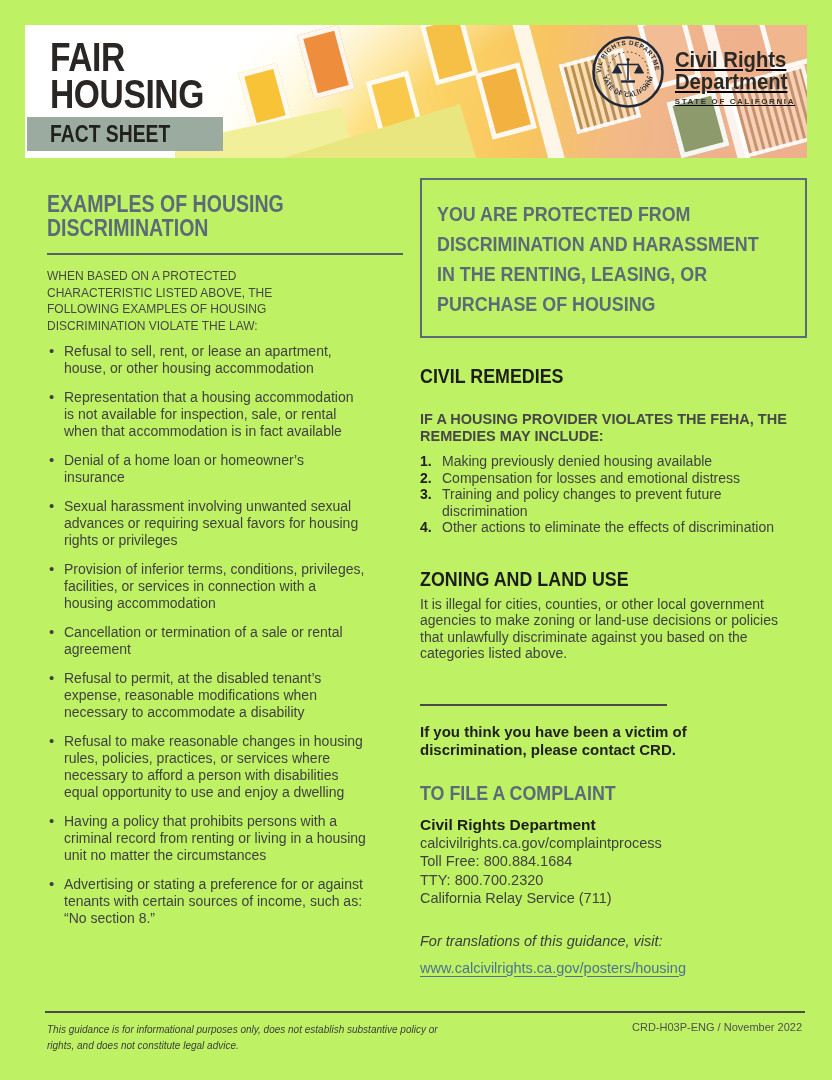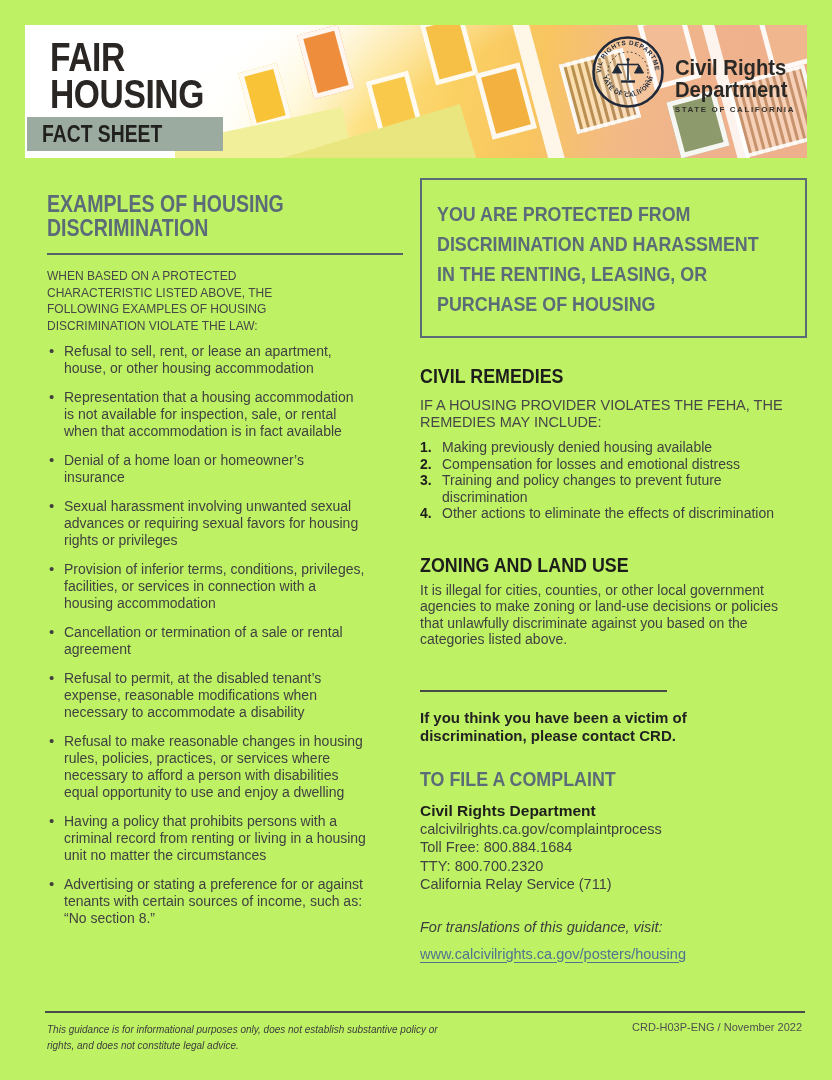--- a/index.html
+++ b/index.html
@@ -18,26 +18,26 @@
     background:linear-gradient(150deg,#ffffff 18%, rgba(255,255,255,0) 62%); }
   .win { position:absolute; border:5px solid rgba(255,255,255,.92); transform:rotate(-15deg); }
   .rail { position:absolute; border:4px solid rgba(255,255,255,.9); transform:rotate(-15deg); }
   .band { position:absolute; background:rgba(255,255,255,.85); transform:rotate(-15deg); }
   .roof { position:absolute; }
 
   .title-block { position:absolute; left:25px; top:14px; }
   .title-line { font-weight:700; font-size:40px; line-height:37px; color:#2a2624;
     letter-spacing:-0.5px; transform:scaleX(0.84); transform-origin:left top; white-space:nowrap; }
   .factsheet-bar { position:absolute; left:2px; top:92px; width:196px; height:34px;
-    background:#9cab9f; display:flex; align-items:center; padding-left:15px; }
+    background:#9cab9f; display:flex; align-items:center; padding-left:23px; }
   .factsheet-text { font-weight:700; font-size:23px; color:#20201e; transform:scaleX(0.84);
     transform-origin:left center; white-space:nowrap; letter-spacing:0; }
 
   .logo { position:absolute; right:10px; top:10px; display:flex; gap:10px; align-items:flex-start; }
-  .logo-text { margin-top:22px; }
+  .logo-text { margin-top:14px;text-decoration:underline; }
   .logo-org { font-weight:700; font-size:22px; line-height:22px; color:#2b2926;
     transform:scaleX(0.92); transform-origin:left top; white-space:nowrap; }
   .logo-sub { margin-top:4px; font-weight:700; font-size:8px; letter-spacing:1.6px; color:#33312e; white-space:nowrap; }
 
   
   .col-left  { position:absolute; left:47px;  top:192px; width:356px; }
   .col-right { position:absolute; left:420px; top:178px; width:387px; }
 
   .h-slate-2line { width:310px; font-weight:700; font-size:23px; line-height:24px; color:#5b6b77;
     transform:scaleX(0.85); transform-origin:left top; }
@@ -48,21 +48,21 @@
   ul.bullets li { position:relative; padding-left:17px; width:320px;
     font-size:14px; line-height:17px; color:#414141; margin-bottom:12px; }
   ul.bullets li::before { content:"\2022"; position:absolute; left:2px; top:-1px; font-size:15px; color:#414141; }
 
   .protect-box { border:2px solid #5b6b77; height:160px; padding:19px 15px; }
   .protect-text { width:403px; transform:scaleX(0.851); transform-origin:left top;
     font-weight:700; font-size:21px; line-height:30px; color:#5b6b77; }
 
   .h-black { margin-top:26px; font-weight:700; font-size:21px; color:#1d1d1b;
     transform:scaleX(0.85); transform-origin:left top; white-space:nowrap; }
-  .caps-intro-r { margin-top:9px; width:387px; font-size:14.5px; line-height:16.5px; color:#474747; }
+  .caps-intro-r { margin-top:23px; width:387px; font-size:14.5px; line-height:16.5px; color:#474747;font-weight:bold; }
 
   ol.remedies { list-style:none; margin-top:9px; counter-reset:n; }
   ol.remedies li { position:relative; padding-left:22px; width:370px;
     font-size:14px; line-height:16.5px; color:#414141; }
   ol.remedies li::before { counter-increment:n; content:counter(n) "."; position:absolute; left:0; top:0;
     font-weight:700; color:#1d1d1b; }
 
   .h-zoning { margin-top:31px; }
   .body-text { margin-top:5px; width:368px; font-size:14px; line-height:16.5px; color:#414141; }
 

